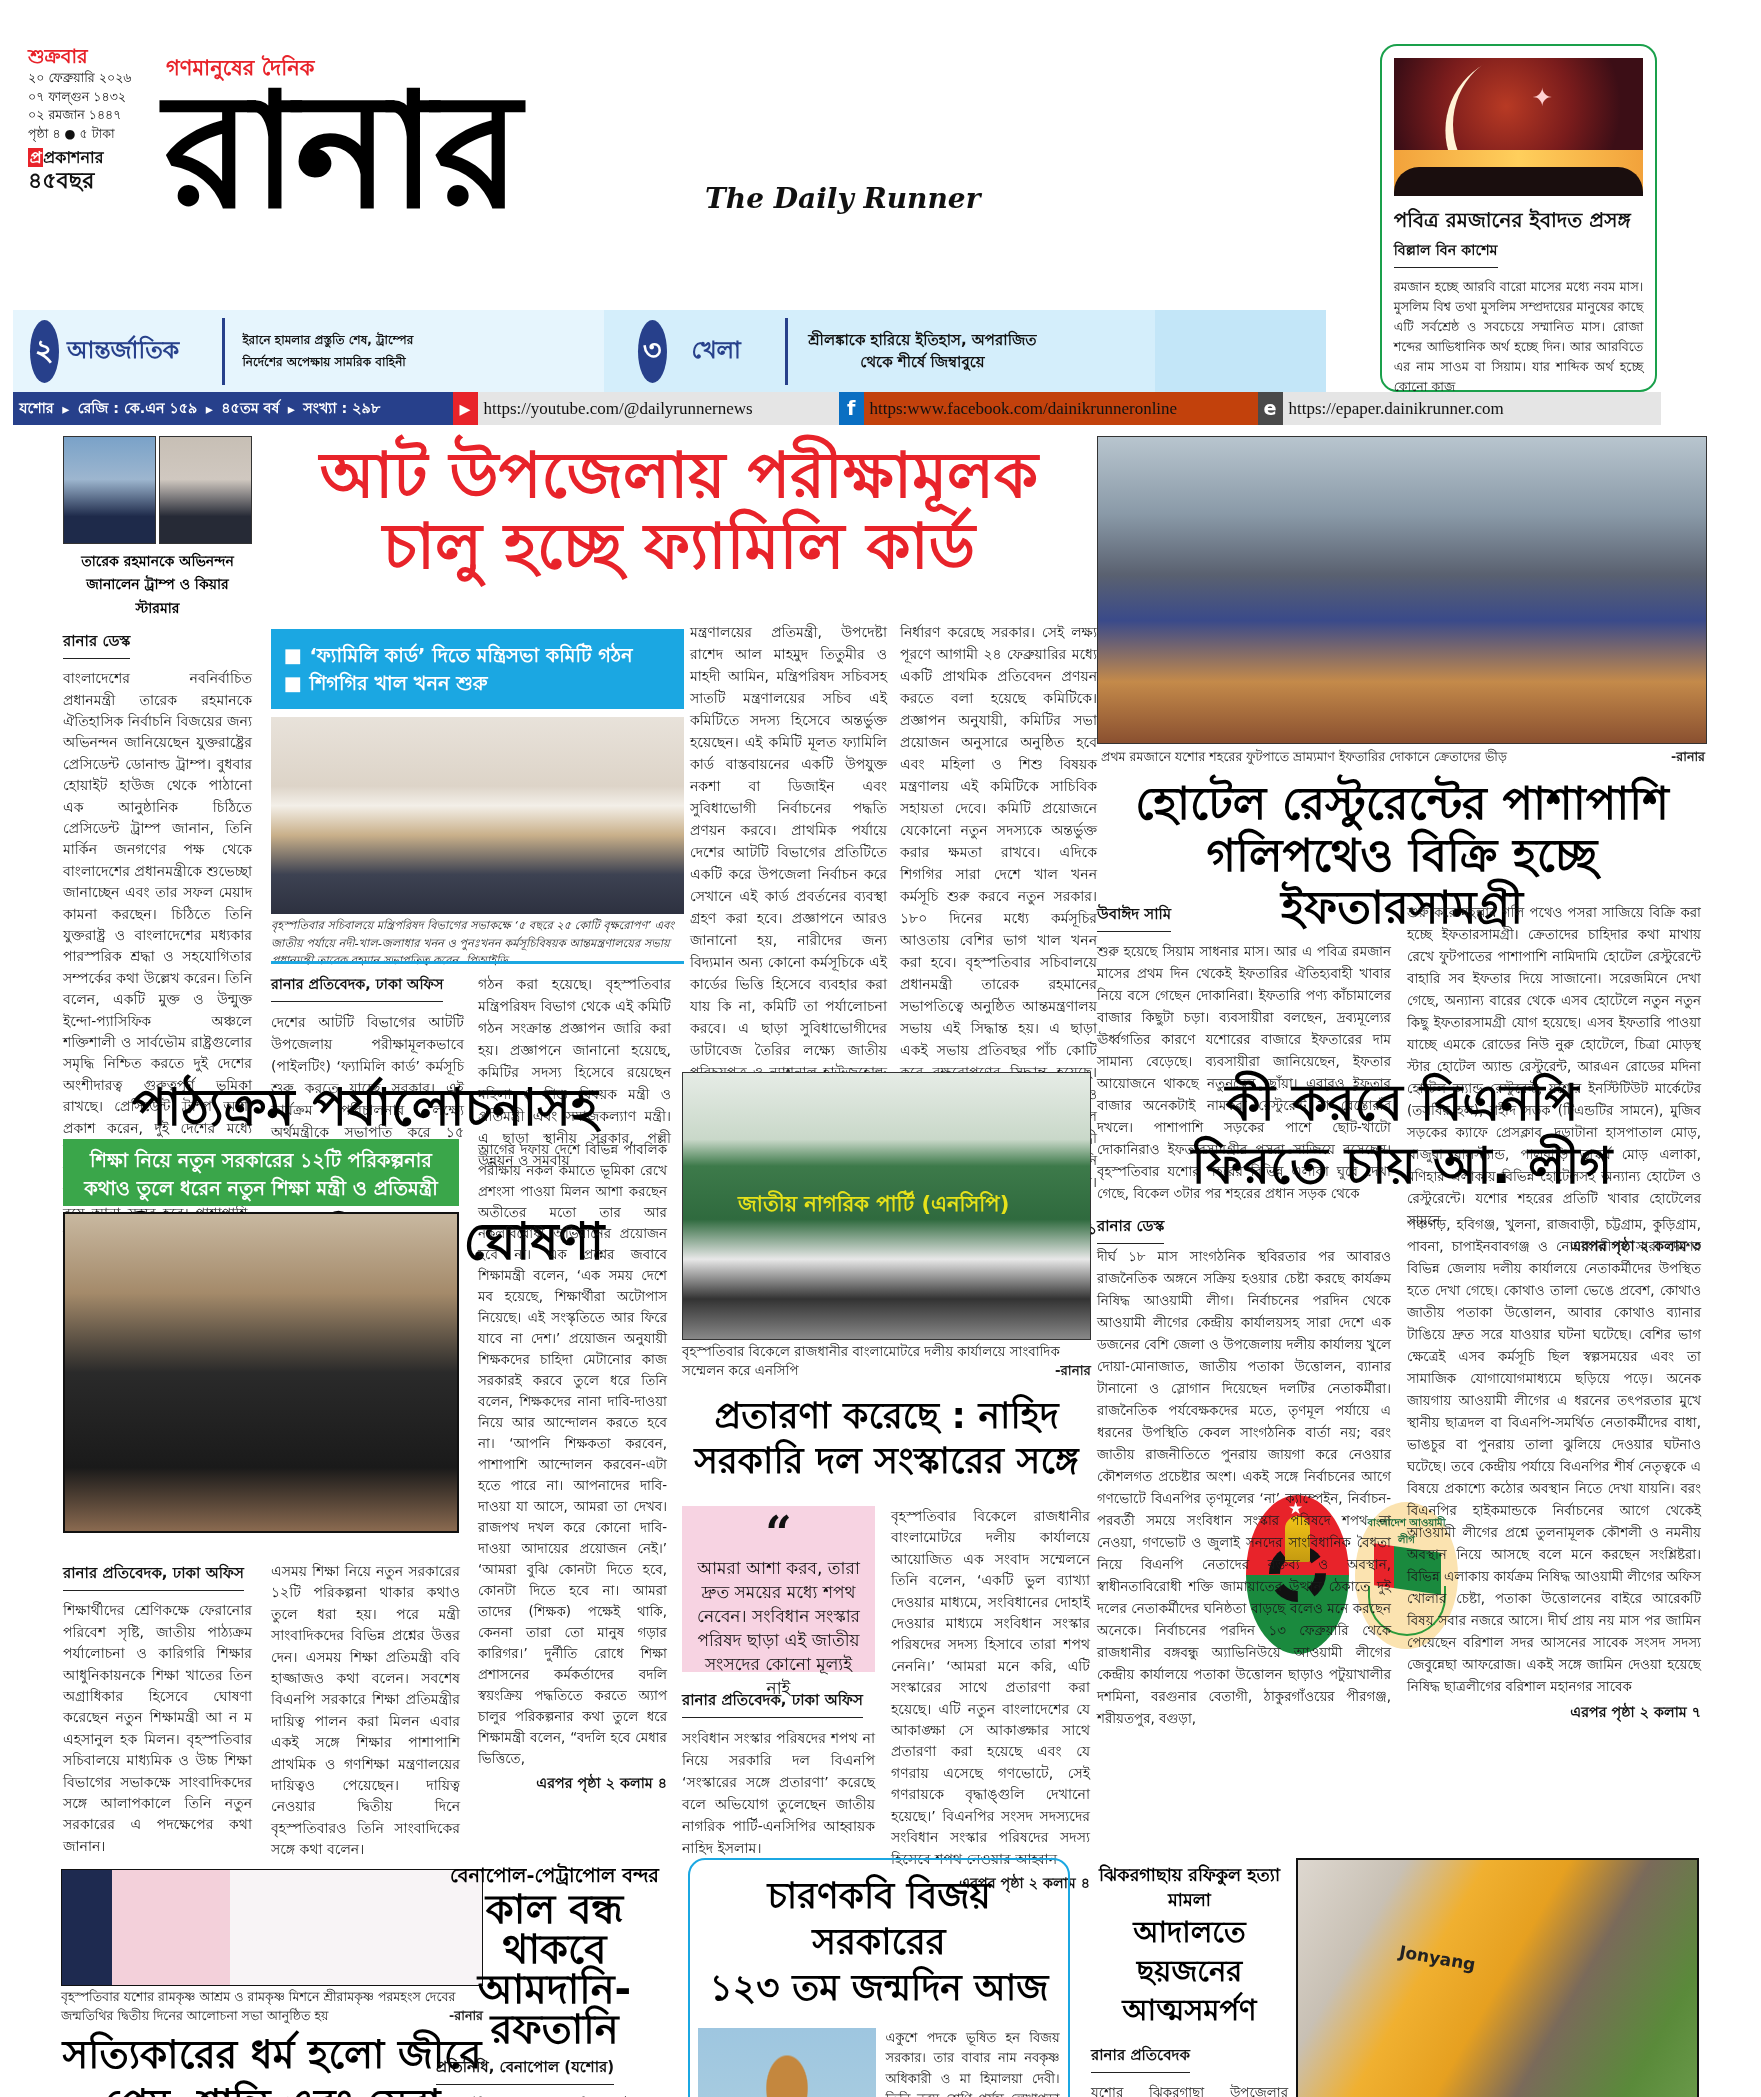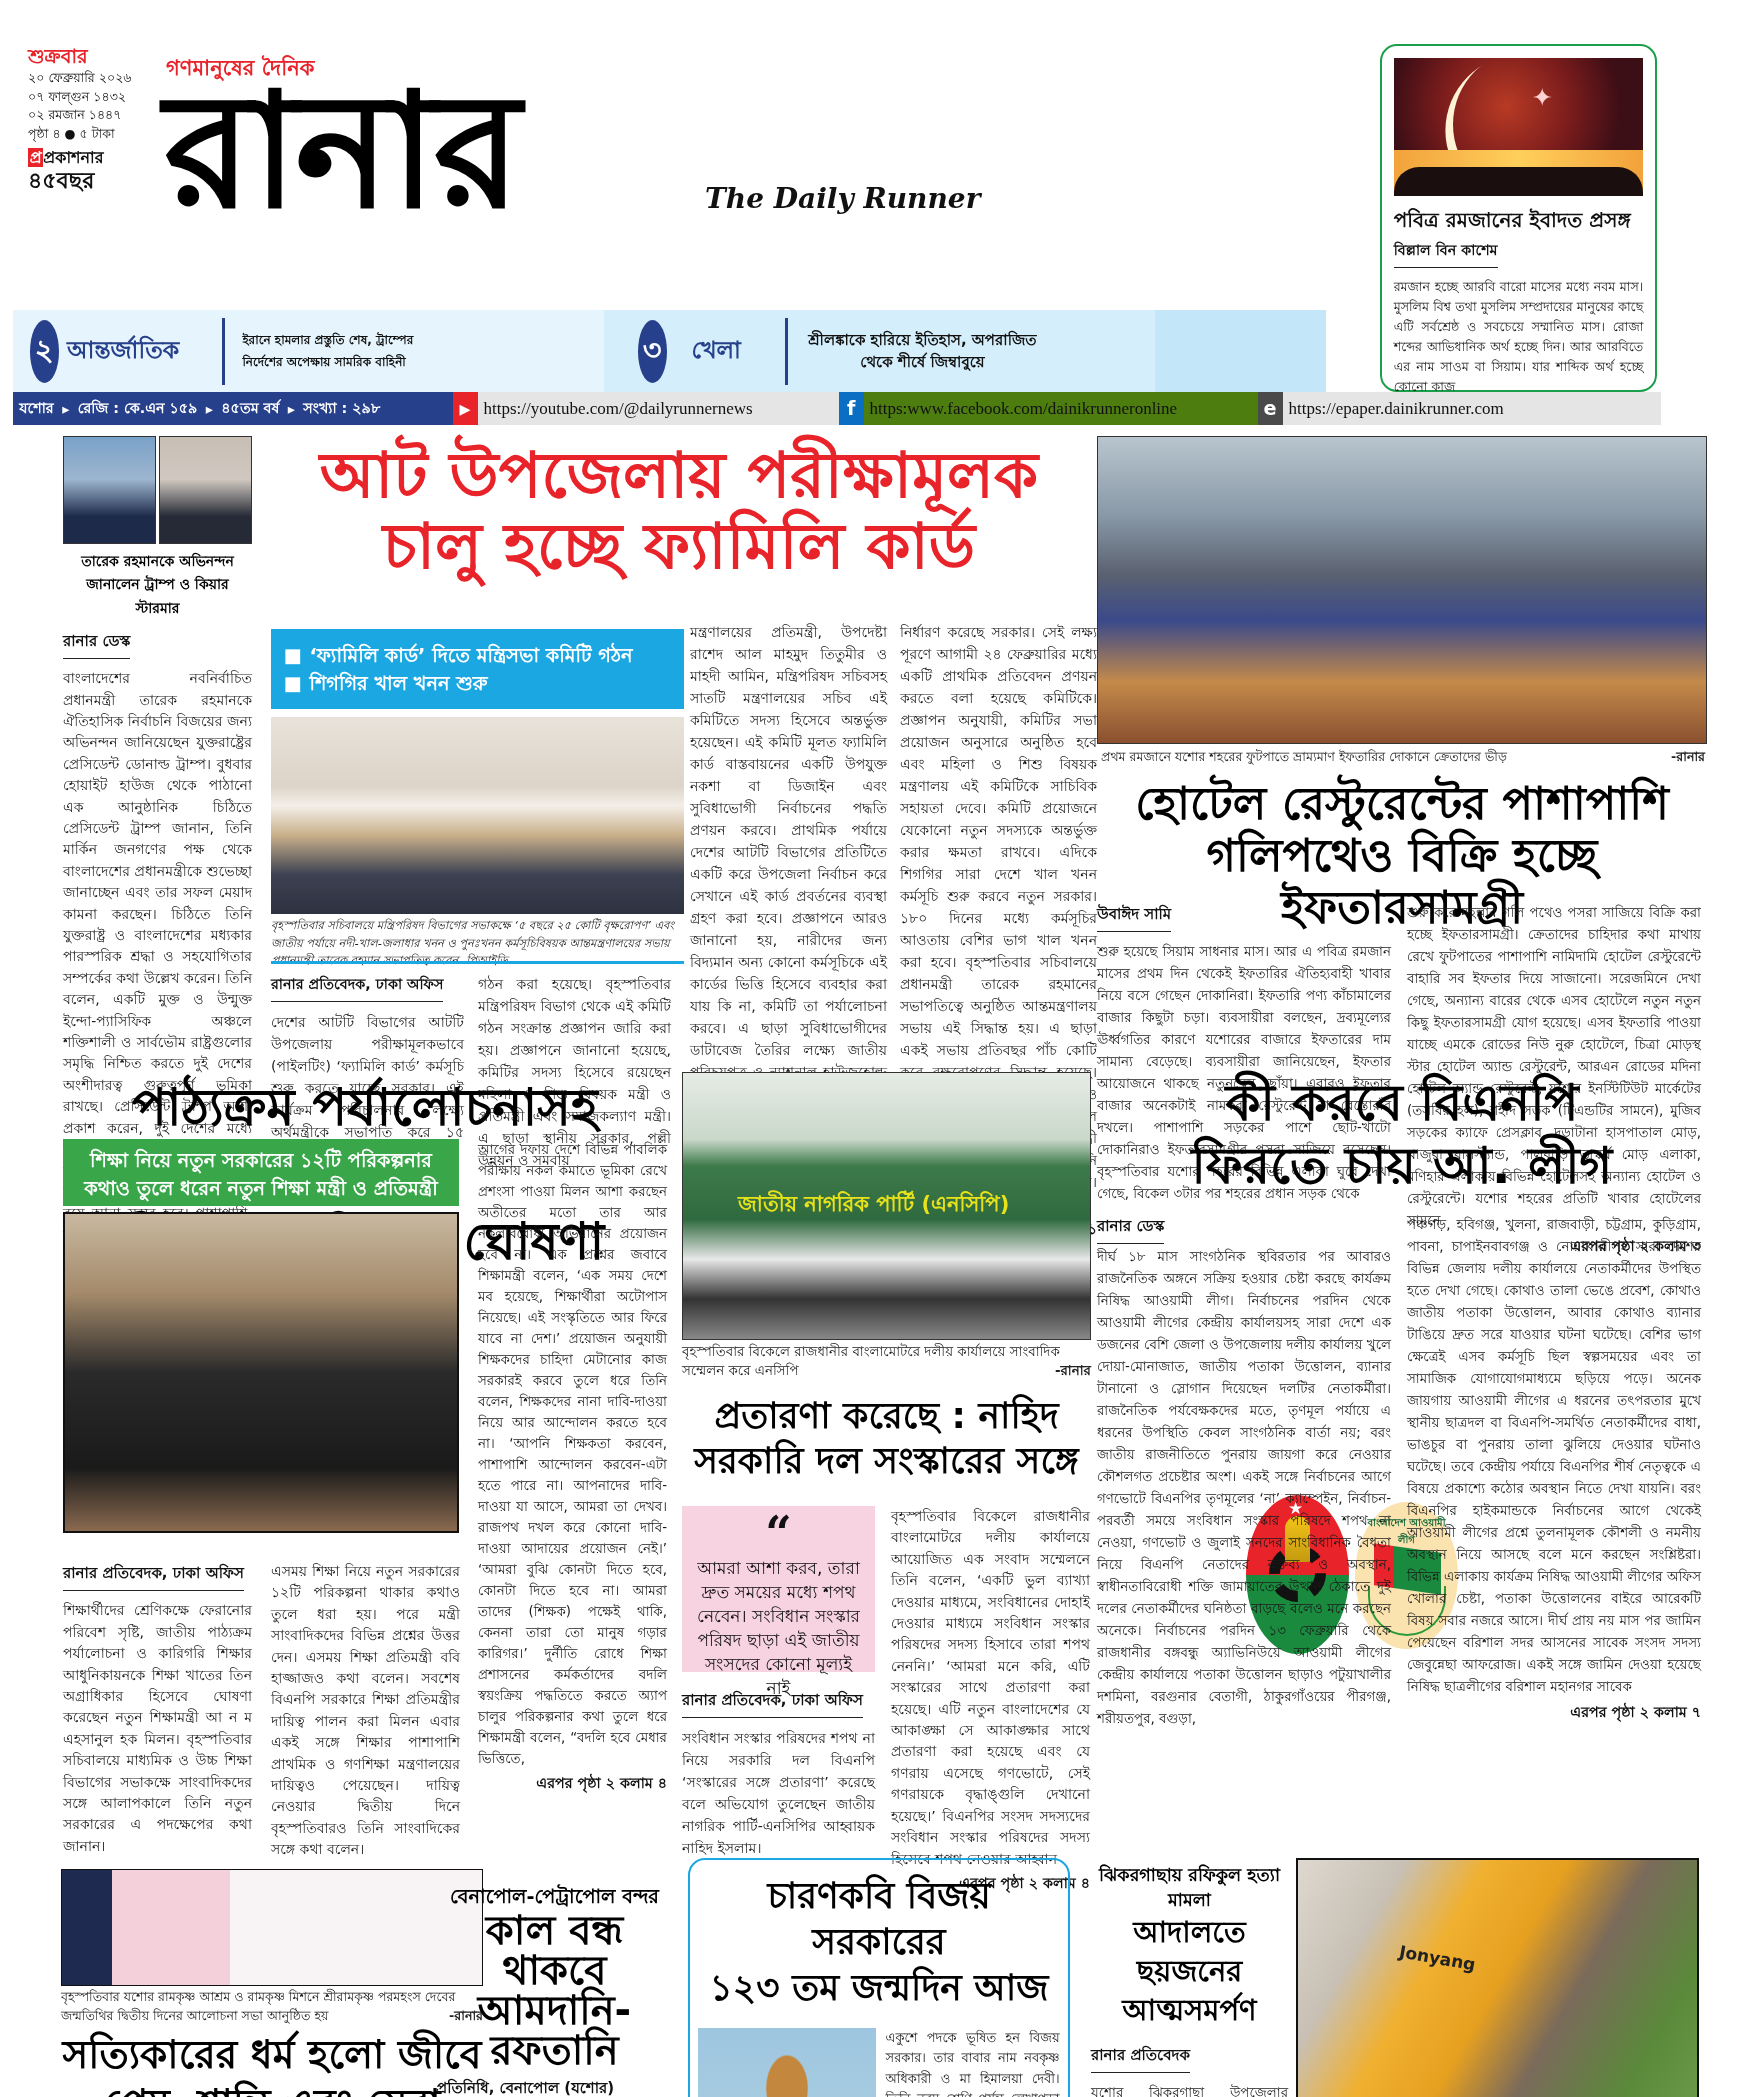--- a/index.html
+++ b/index.html
@@ -70,21 +70,21 @@
       <span>▸</span>
     <span>রেজি : কে.এন ১৫৯</span>
       <span>▸</span>
     <span>৪৫তম বর্ষ</span>
       <span>▸</span>
     <span>সংখ্যা : ২৯৮</span>
   </div>
   <div style="background:#e8232a;color:#fff;width:25px;display:flex;align-items:center;justify-content:center;">▶</div>
   <div style="background:#e5e5e5;width:361px;display:flex;align-items:center;padding-left:5.9px;font-family:'Liberation Serif',serif;font-size:17px;">https://youtube.com/@dailyrunnernews</div>
   <div style="background:#0a6fc2;color:#fff;width:25px;display:flex;align-items:center;justify-content:center;font-weight:bold;font-size:19.3px;">f</div>
-  <div style="background:#4d7c0f;width:394px;display:flex;align-items:center;padding-left:5.9px;font-family:'Liberation Serif',serif;font-size:17px;">https:www.facebook.com/dainikrunneronline</div>
+  <div style="background:#c2410c;width:394px;display:flex;align-items:center;padding-left:5.9px;font-family:'Liberation Serif',serif;font-size:17px;">https:www.facebook.com/dainikrunneronline</div>
   <div style="background:#4a4a4a;color:#fff;width:25px;display:flex;align-items:center;justify-content:center;font-weight:bold;font-size:19.3px;">e</div>
   <div style="background:#e5e5e5;width:378px;display:flex;align-items:center;padding-left:5.9px;font-family:'Liberation Serif',serif;font-size:17px;">https://epaper.dainikrunner.com</div>
 </div>
 
 <div class="abs" style="left:63px;top:436px;width:189px;">
   <div style="display:flex;gap:2.5px;">
     <div class="photo" style="width:93px;height:108px;background:linear-gradient(180deg,#7aa2c8 0%,#9db6cf 40%,#1e2a4a 75%,#1e2a4a 100%);"></div>
     <div class="photo" style="width:93px;height:108px;background:linear-gradient(180deg,#c7bfb5 0%,#d0c8c0 40%,#262a36 75%,#262a36 100%);"></div>
   </div>
   <div class="head-black" style="font-size:14px;line-height:23.5px;margin:5.9px 0 8.4px;">তারেক রহমানকে অভিনন্দন জানালেন ট্রাম্প ও কিয়ার স্টারমার</div>
@@ -200,21 +200,21 @@
 <div class="abs caption-plain" style="left:61px;top:1988px;width:422px;font-size:12.6px;line-height:18.5px;">
   <span>বৃহস্পতিবার যশোর রামকৃষ্ণ আশ্রম ও রামকৃষ্ণ মিশনে শ্রীরামকৃষ্ণ পরমহংস দেবের জন্মতিথির দ্বিতীয় দিনের আলোচনা সভা আনুষ্ঠিত হয়</span>
   <span style="float:right;font-weight:bold;">-রানার</span>
 </div>
 <div class="abs head-black" style="left:61px;top:2030px;width:422px;font-size:39px;line-height:49px;">
   <div>সত্যিকারের ধর্ম হলো জীবে</div>
   <div>প্রেম, শান্তি এবং সেবা</div>
 </div>
 
 <div class="abs" style="left:436px;top:1863px;width:237px;">
-  <div class="head-black" style="font-size:19.3px;line-height:26px;margin-top:21px;">বেনাপোল-পেট্রাপোল বন্দর</div>
+  <div class="head-black" style="font-size:19.3px;line-height:26px;">বেনাপোল-পেট্রাপোল বন্দর</div>
   <div class="head-black" style="font-size:40px;line-height:40px;">
     <div>কাল বন্ধ থাকবে</div>
     <div>আমদানি-রফতানি</div>
   </div>
   <div class="byline" style="margin-top:5.9px;">প্রতিনিধি, বেনাপোল (যশোর)</div>
   <div class="body-text" style="font-size:13.4px;line-height:21px;">আন্তর্জাতিক মাতৃভাষা দিবস উপলক্ষ্যে আগামীকাল শনিবার বেনাপোল-পেট্রাপোল স্থলবন্দর দিয়ে দুই দেশের মধ্যে আমদানি-রফতানিসহ বন্দর ও কাস্টমসের যাবতীয় কার্যক্রম বন্ধ থাকবে। তবে এ সময় বেনাপোল চেকপোস্ট দিয়ে পাসপোর্টধারী যাত্রী পারাপার স্বাভাবিক থাকবে। রোববার সকাল থেকে আবারও এ পথে আমদানি-রফতানি বাণিজ্য চলবে বলে দু’পাড়ের বন্দর ব্যবহারকারী সংগঠনের নেতৃবৃন্দ জানিয়েছেন। বেনাপোল সিএন্ডএফ এজেন্টস স্টাফ অ্যাসোসিয়েশনের সাধারণ সম্পাদক সাজেদুর রহমান ও ভারতের পেট্রাপোল সিএন্ডএফ স্টাফ ওয়েল ফেয়ার অ্যাসোসিয়েশনের সাধারণ সম্পাদক কার্তিক চক্রবর্তী জানান, আন্তর্জাতিক মাতৃভাষা দিবসে উভয় দেশে সরকারি ছুটি ঘোষণা করায় শনিবার বেনাপোল-পেট্রাপোল বন্দরের সকল কাজকর্ম বন্ধ থাকবে। সে কারণে এ পথে কোনো আমদানি-রফতানি কার্যক্রম হবে না। রোববার সকাল থেকে পুনরায় এ পথে আমদানি-রফতানি চলবে। বেনাপোল চেকপোস্ট পুলিশ ইমিগ্রেশনের ভারপ্রাপ্ত কর্মকর্তা (ওসি) এম শাখাওয়াত হোসেন জানান, শনিবার এ পথে আমদানি-</div>
   
 </div>
 
 <div class="abs" style="left:688px;top:1858px;width:382px;height:545px;border:2.1px solid #1ba7e2;border-radius:17px;padding:12.6px 8.4px;">

